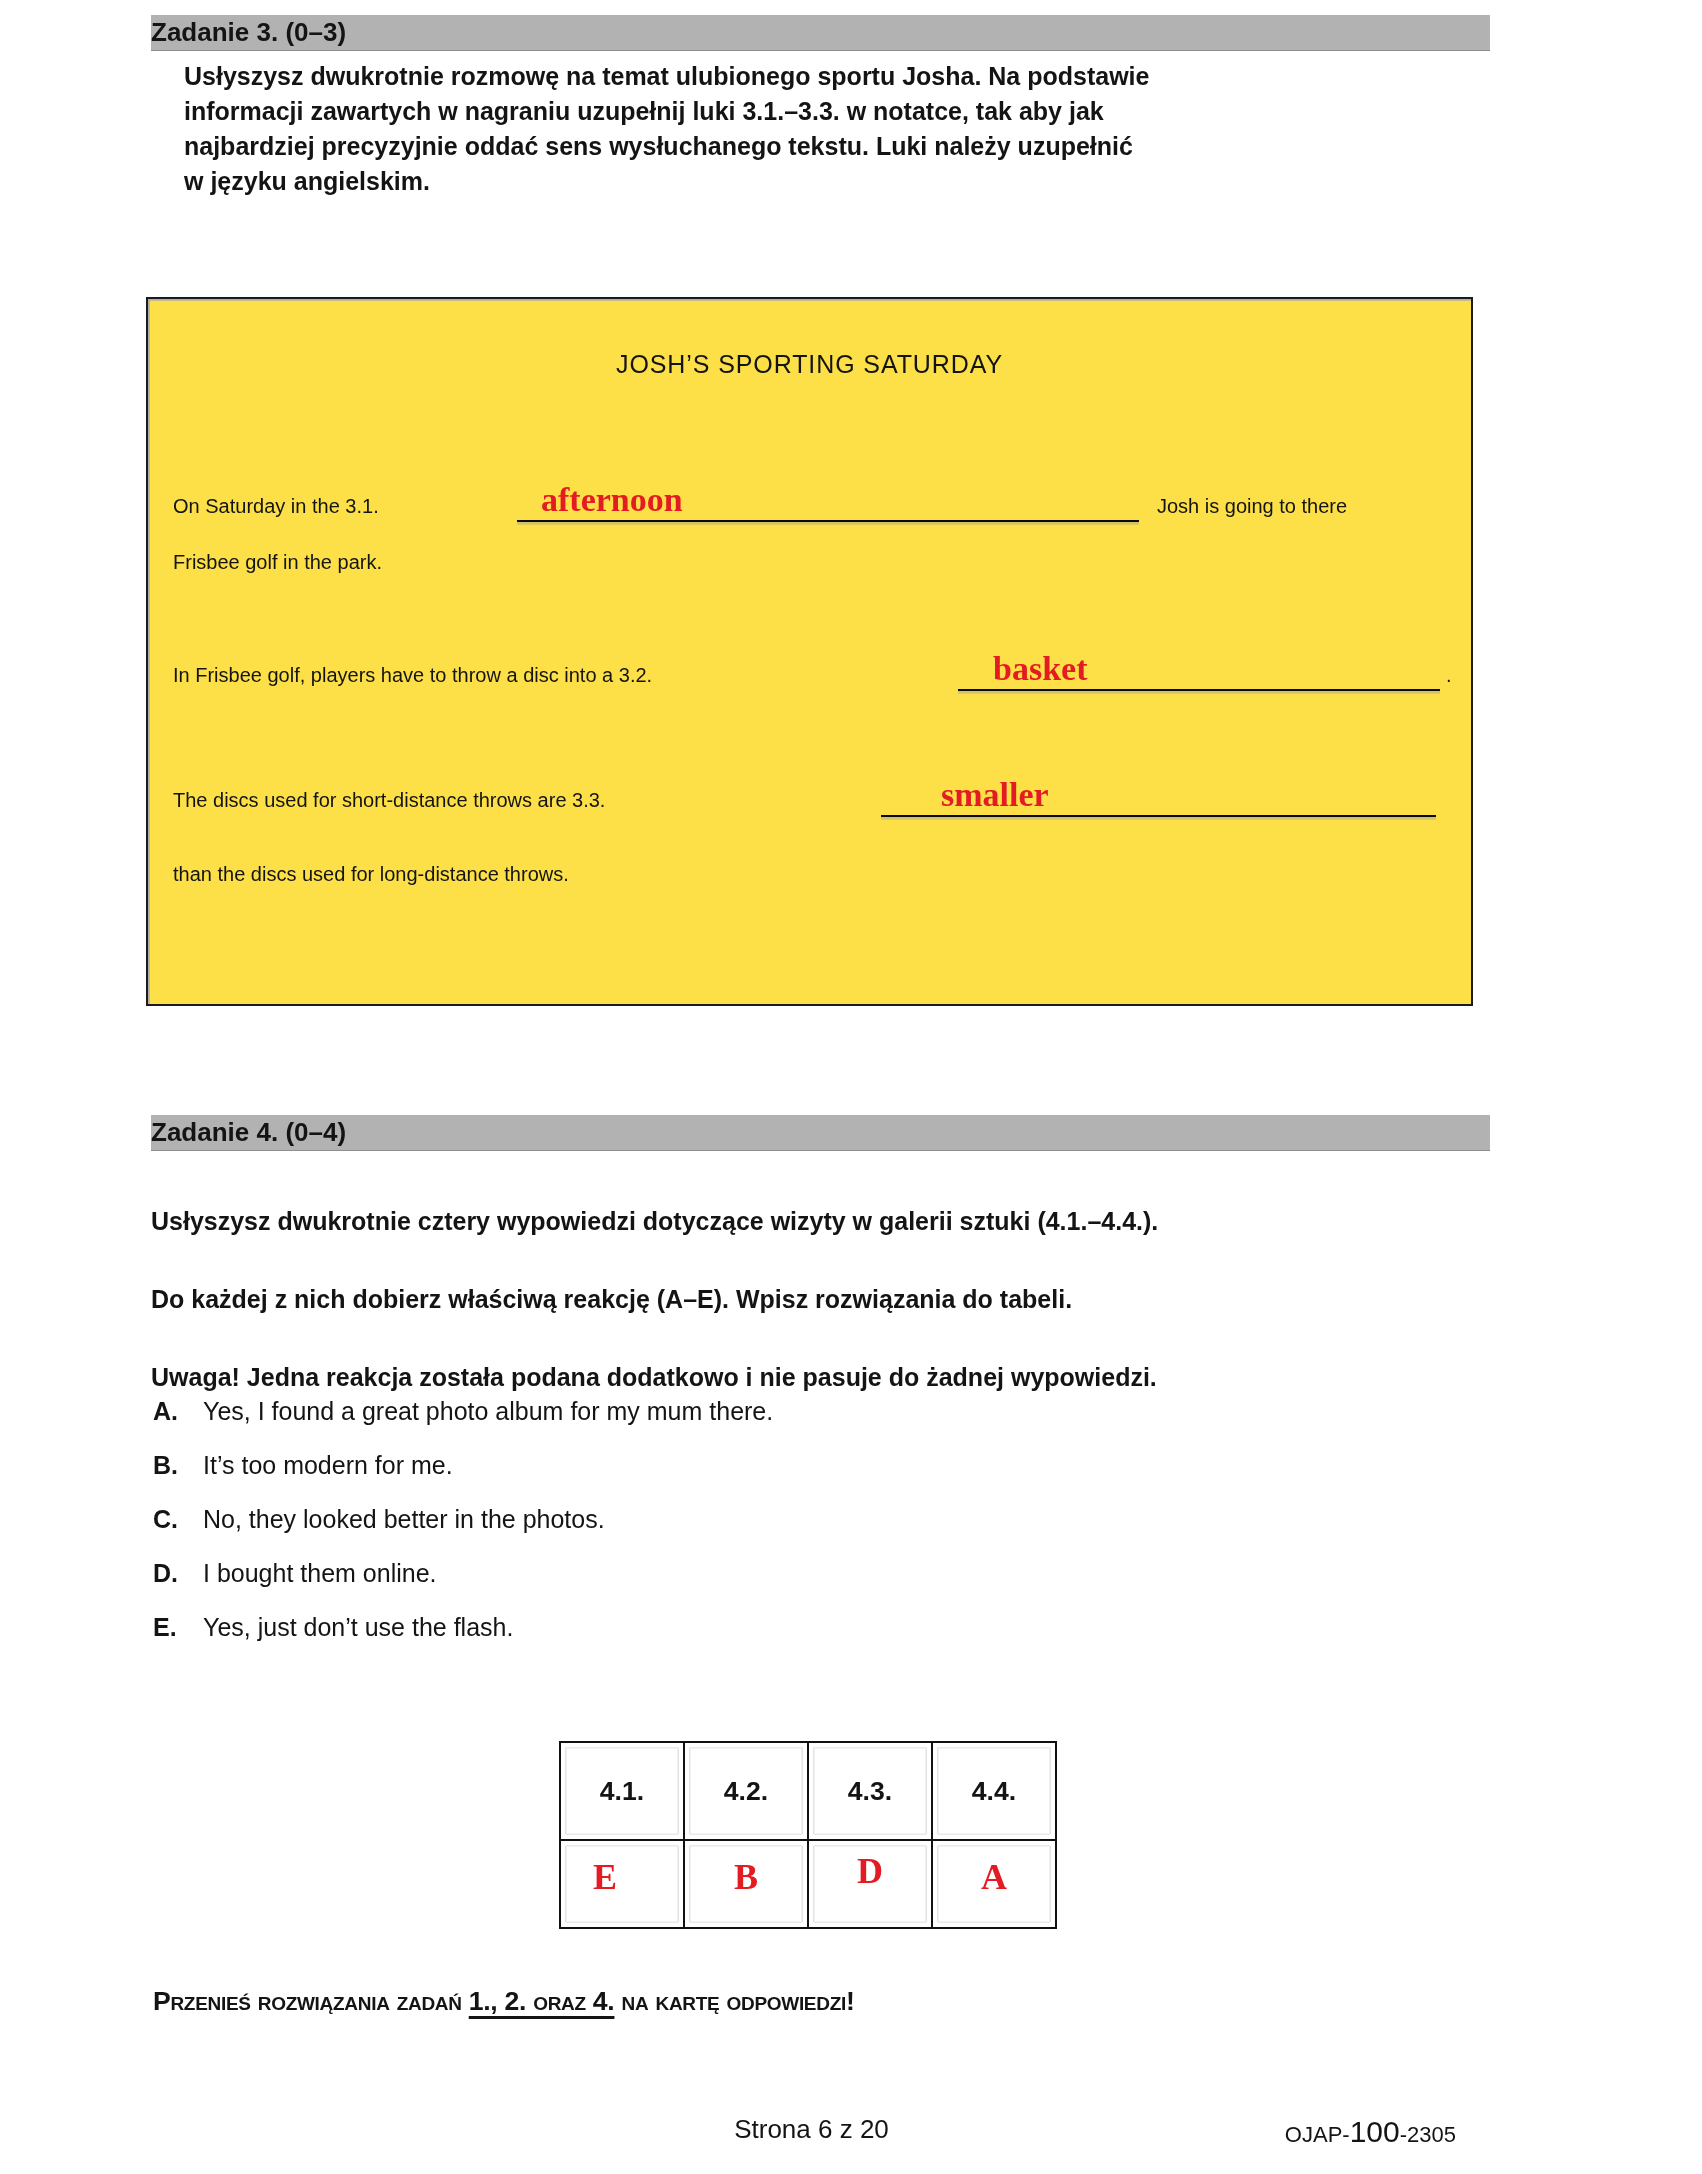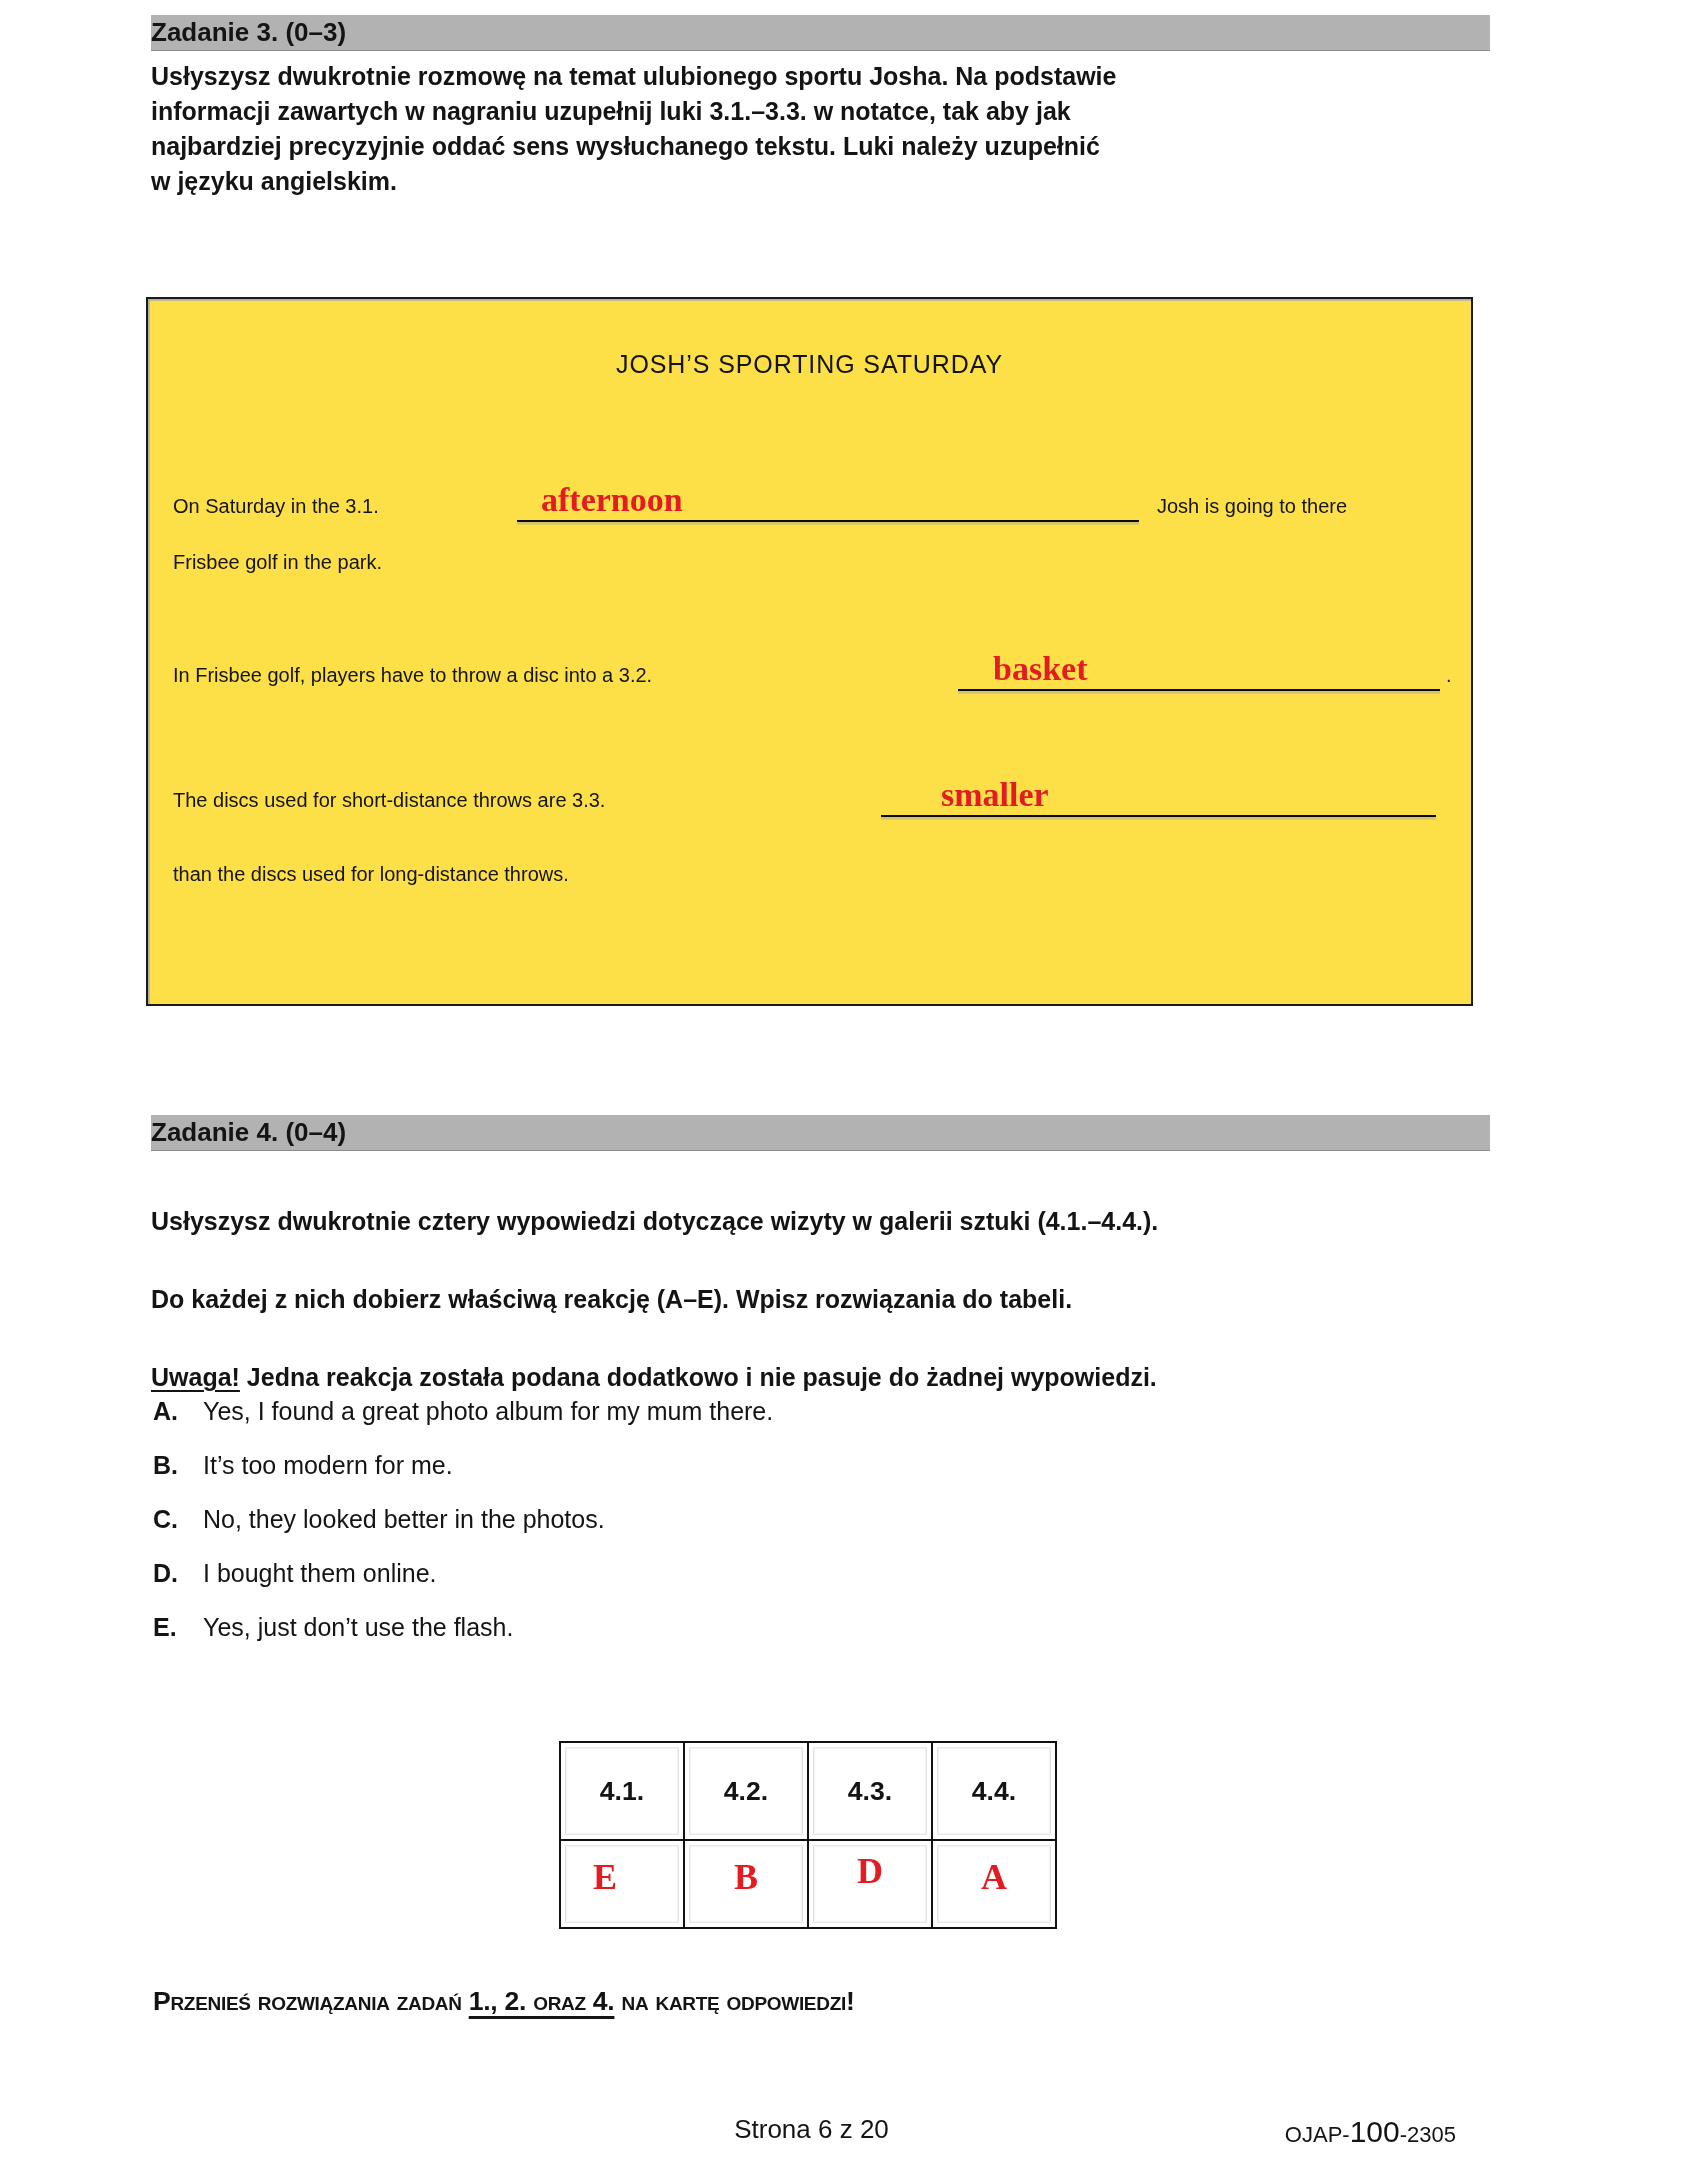--- a/index.html
+++ b/index.html
@@ -20,23 +20,23 @@
     padding-left:0;box-sizing:border-box;white-space:nowrap;
   }
   .bar-t3{top:15px;}
   .bar-t4{top:1115px;}
   
   .instr{
     position:absolute;left:151px;width:1348px;
     font-weight:bold;font-size:25px;line-height:35px;
     white-space:pre-line;
   }
-  .instr-t3{top:59px;}
+  .instr-t3{top:59px;margin-left:33px;}
   .instr-t4{top:1163px;line-height:39px;}
-  .uwaga{text-decoration:underline;text-decoration-thickness:2.2px;text-underline-offset:4.4px;}
+  .uwaga{text-decoration-thickness:2.2px;text-underline-offset:4.4px;}
   
   .note-box{
     position:absolute;left:146px;top:297px;width:1327px;height:709px;
     border:2.7px solid #1b1b1b;box-sizing:border-box;background:#fde047;
     box-shadow:inset 1.8px 1.8px 0 #aeaeae;
   }
   .note-title{
     position:absolute;top:51px;left:0;right:0;text-align:center;
     font-size:25px;letter-spacing:0.9px;white-space:nowrap;
   }

